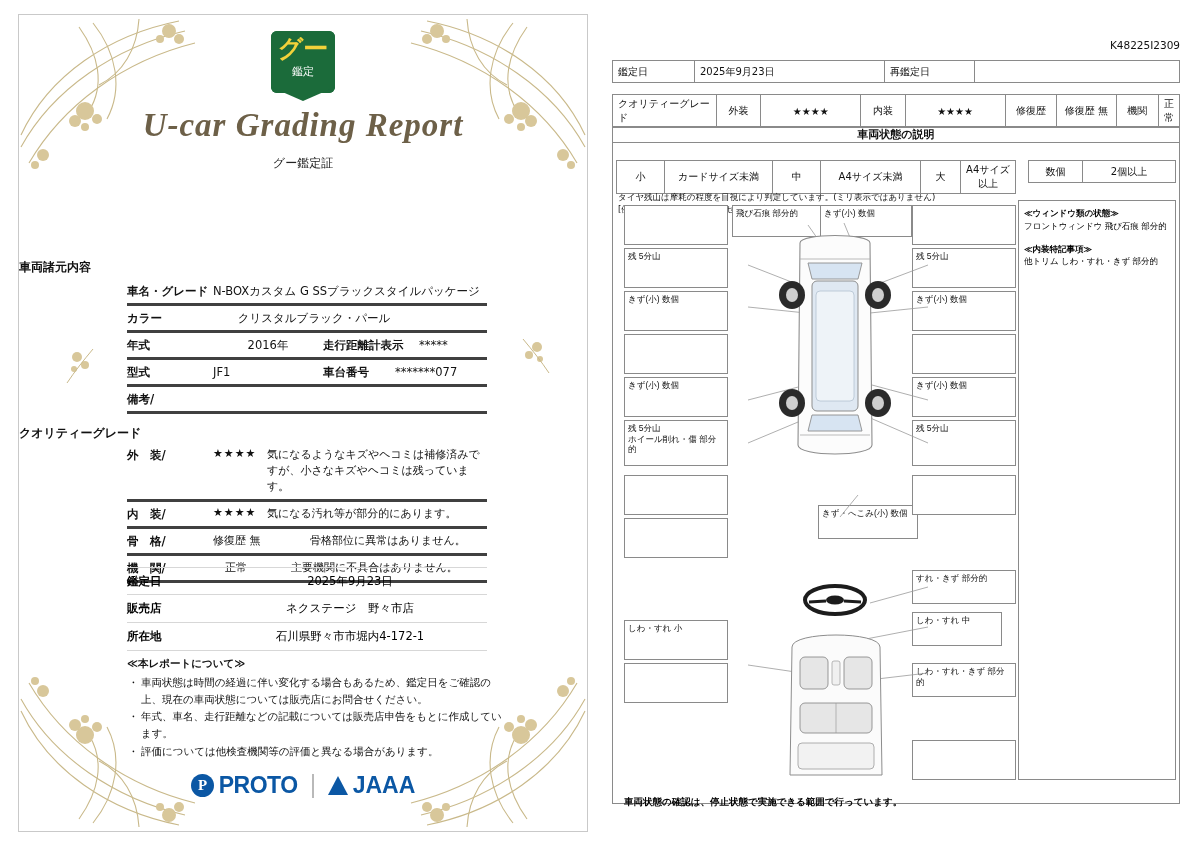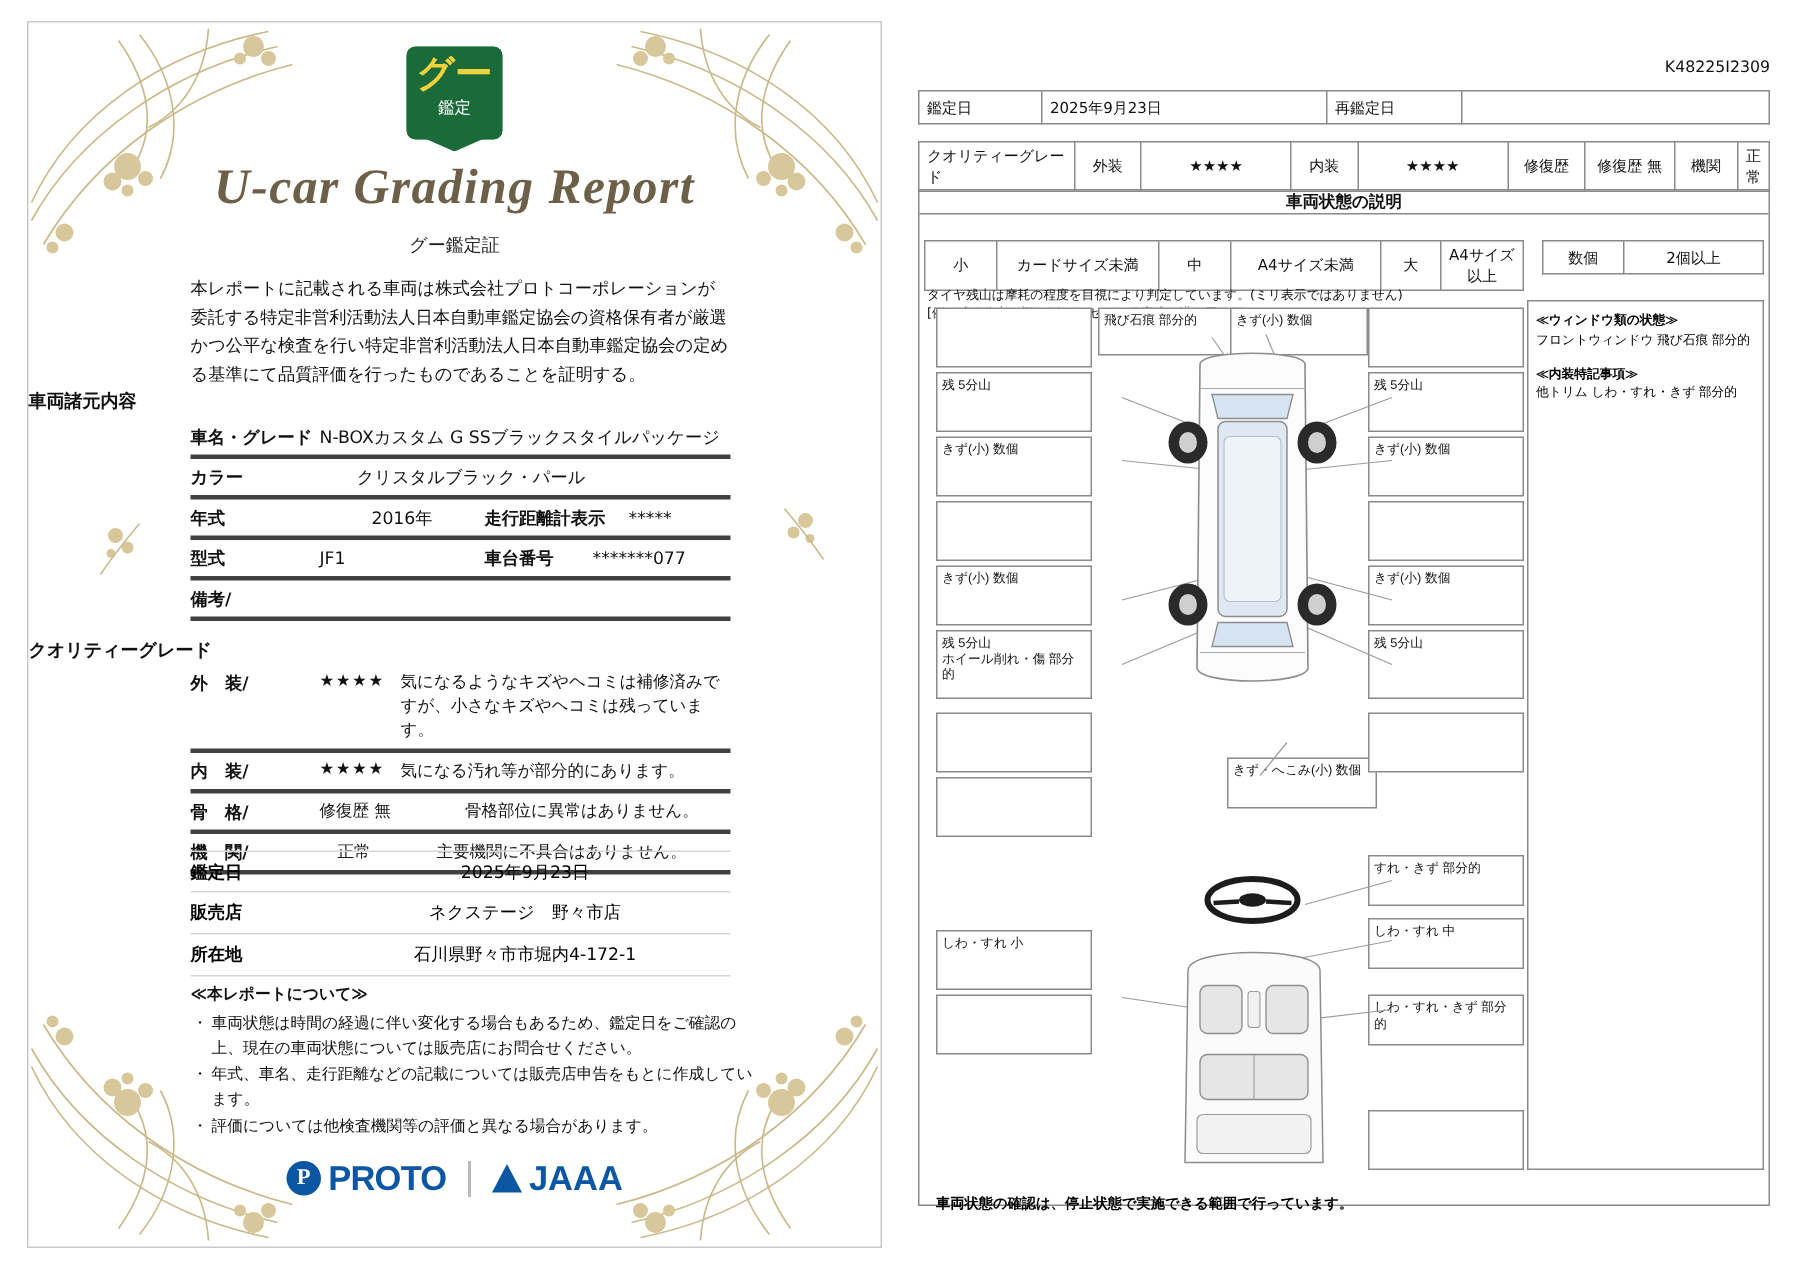--- a/index.html
+++ b/index.html
@@ -436,21 +436,20 @@
     <div class="logo-badge">
       <div class="badge-shape">
         <div class="badge-g">グー</div>
         <div class="badge-sub">鑑定</div>
       </div>
     </div>
 
     <div class="cert-title">U-car Grading Report</div>
     <div class="cert-subtitle">グー鑑定証</div>
 
-    <div class="cert-body">本レポートに記載される車両は株式会社プロトコーポレーションが委託する特定非営利活動法人日本自動車鑑定協会の資格保有者が厳選かつ公平な検査を行い特定非営利活動法人日本自動車鑑定協会の定める基準にて品質評価を行ったものであることを証明する。</div>
 
     <div class="sec-head" style="top:244px;">車両諸元内容</div>
 
     <div class="rows" style="top:264px;">
       <div class="row">
         <div class="lbl">車名・グレード</div>
         <div class="val">N-BOXカスタム G SSブラックスタイルパッケージ</div>
       </div>
       <div class="row">
         <div class="lbl">カラー</div>
@@ -615,21 +614,21 @@
   <div class="dbox" style="left:818px;top:505px;width:100px;height:34px;">きず・へこみ(小) 数個</div>
 
   <div class="dbox" style="left:912px;top:205px;width:104px;height:40px;"></div>
   <div class="dbox" style="left:912px;top:248px;width:104px;height:40px;">残 5分山</div>
   <div class="dbox" style="left:912px;top:291px;width:104px;height:40px;">きず(小) 数個</div>
   <div class="dbox" style="left:912px;top:334px;width:104px;height:40px;"></div>
   <div class="dbox" style="left:912px;top:377px;width:104px;height:40px;">きず(小) 数個</div>
   <div class="dbox" style="left:912px;top:420px;width:104px;height:46px;">残 5分山</div>
   <div class="dbox" style="left:912px;top:475px;width:104px;height:40px;"></div>
   <div class="dbox" style="left:912px;top:570px;width:104px;height:34px;">すれ・きず 部分的</div>
-  <div class="dbox" style="left:912px;top:612px;width:104px;height:34px;">しわ・すれ 中</div>
+  <div class="dbox" style="left:912px;top:612px;width:90px;height:34px;">しわ・すれ 中</div>
   <div class="dbox" style="left:912px;top:663px;width:104px;height:34px;">しわ・すれ・きず 部分的</div>
   <div class="dbox" style="left:912px;top:740px;width:104px;height:40px;"></div>
 
   <div id="info-panel">
     <div class="ih">≪ウィンドウ類の状態≫</div>
     <div>フロントウィンドウ 飛び石痕 部分的</div>
     <div class="ih" style="margin-top:10px;">≪内装特記事項≫</div>
     <div>他トリム しわ・すれ・きず 部分的</div>
   </div>
 

